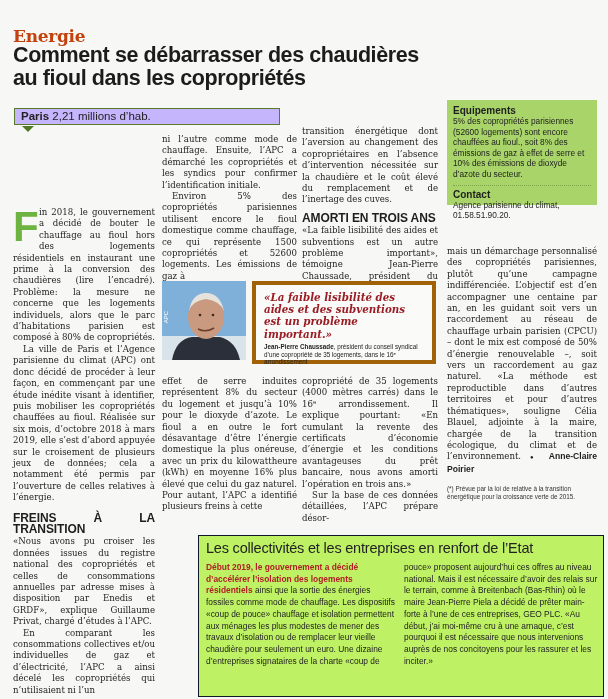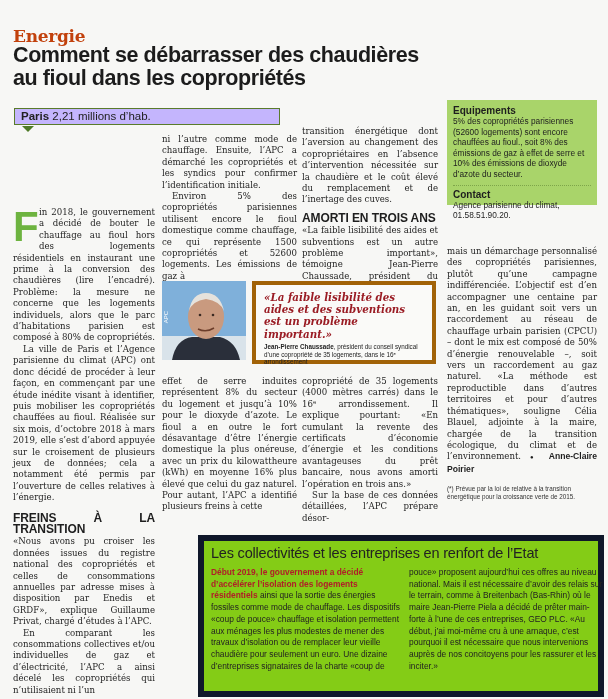--- a/index.html
+++ b/index.html
@@ -20,21 +20,21 @@
   .green-box .gb-title { font-weight: bold; font-size: 10px; line-height: 11px; }
   .green-box .gb-sep { border-top: 1px dotted #7ea54a; margin: 5px 0 3px; }
   .quote-photo { position: absolute; left: 162px; top: 281px; width: 84px; height: 79px; overflow: hidden; background: linear-gradient(180deg,#6fa2cf 0%,#8ab8df 40%,#c9d9e4 70%,#dfe6ea 100%); }
   .quote-photo .credit { position: absolute; left: 1px; top: 30px; font-family: "Liberation Sans", sans-serif; font-size: 6px; color: #fff; writing-mode: vertical-rl; transform: rotate(180deg); }
   .quote-box { position: absolute; left: 252px; top: 281px; width: 184px; height: 83px; border: 4px solid #a16207; background: #fafaf8; padding: 6px 8px; }
   .quote-text { font-family: "DejaVu Serif", serif; font-style: italic; font-weight: bold; font-size: 10.3px; line-height: 12.2px; color: #9a1c24; }
   .quote-attr { margin-top: 3px; font-family: "Liberation Sans", sans-serif; font-size: 6.3px; line-height: 7.8px; color: #222; }
   .quote-attr b { font-weight: bold; }
   .footnote { font-family: "Liberation Sans", sans-serif; font-size: 6.3px; line-height: 8px; color: #333; margin-top: 10px; text-align: left; }
   .sig { font-family: "Liberation Sans", sans-serif; font-weight: bold; font-size: 8.6px; }
-  .encadre { position: absolute; left: 198px; top: 535px; width: 406px; height: 162px; border: 6px solid #0f172a; background: #84cc16; }
+  .encadre { position: absolute; left: 198px; top: 535px; width: 406px; height: 162px; border: 1px solid #0f172a; background: #bef264; }
   .encadre-title { position: absolute; left: 7px; top: 4px; font-family: "Liberation Sans", sans-serif; font-size: 14.5px; color: #222; letter-spacing: -0.2px; }
   .encadre-col { position: absolute; top: 26px; width: 191px; font-family: "Liberation Sans", sans-serif; font-size: 8.4px; line-height: 11.7px; color: #222; text-align: left; }
   .encadre-col .lead { font-weight: bold; color: #b01e28; }
   .photo-svg { position: absolute; left: 0; top: 0; width: 84px; height: 79px; }
 </style>
 </head>
 <body>
 
 <div class="page">
 

